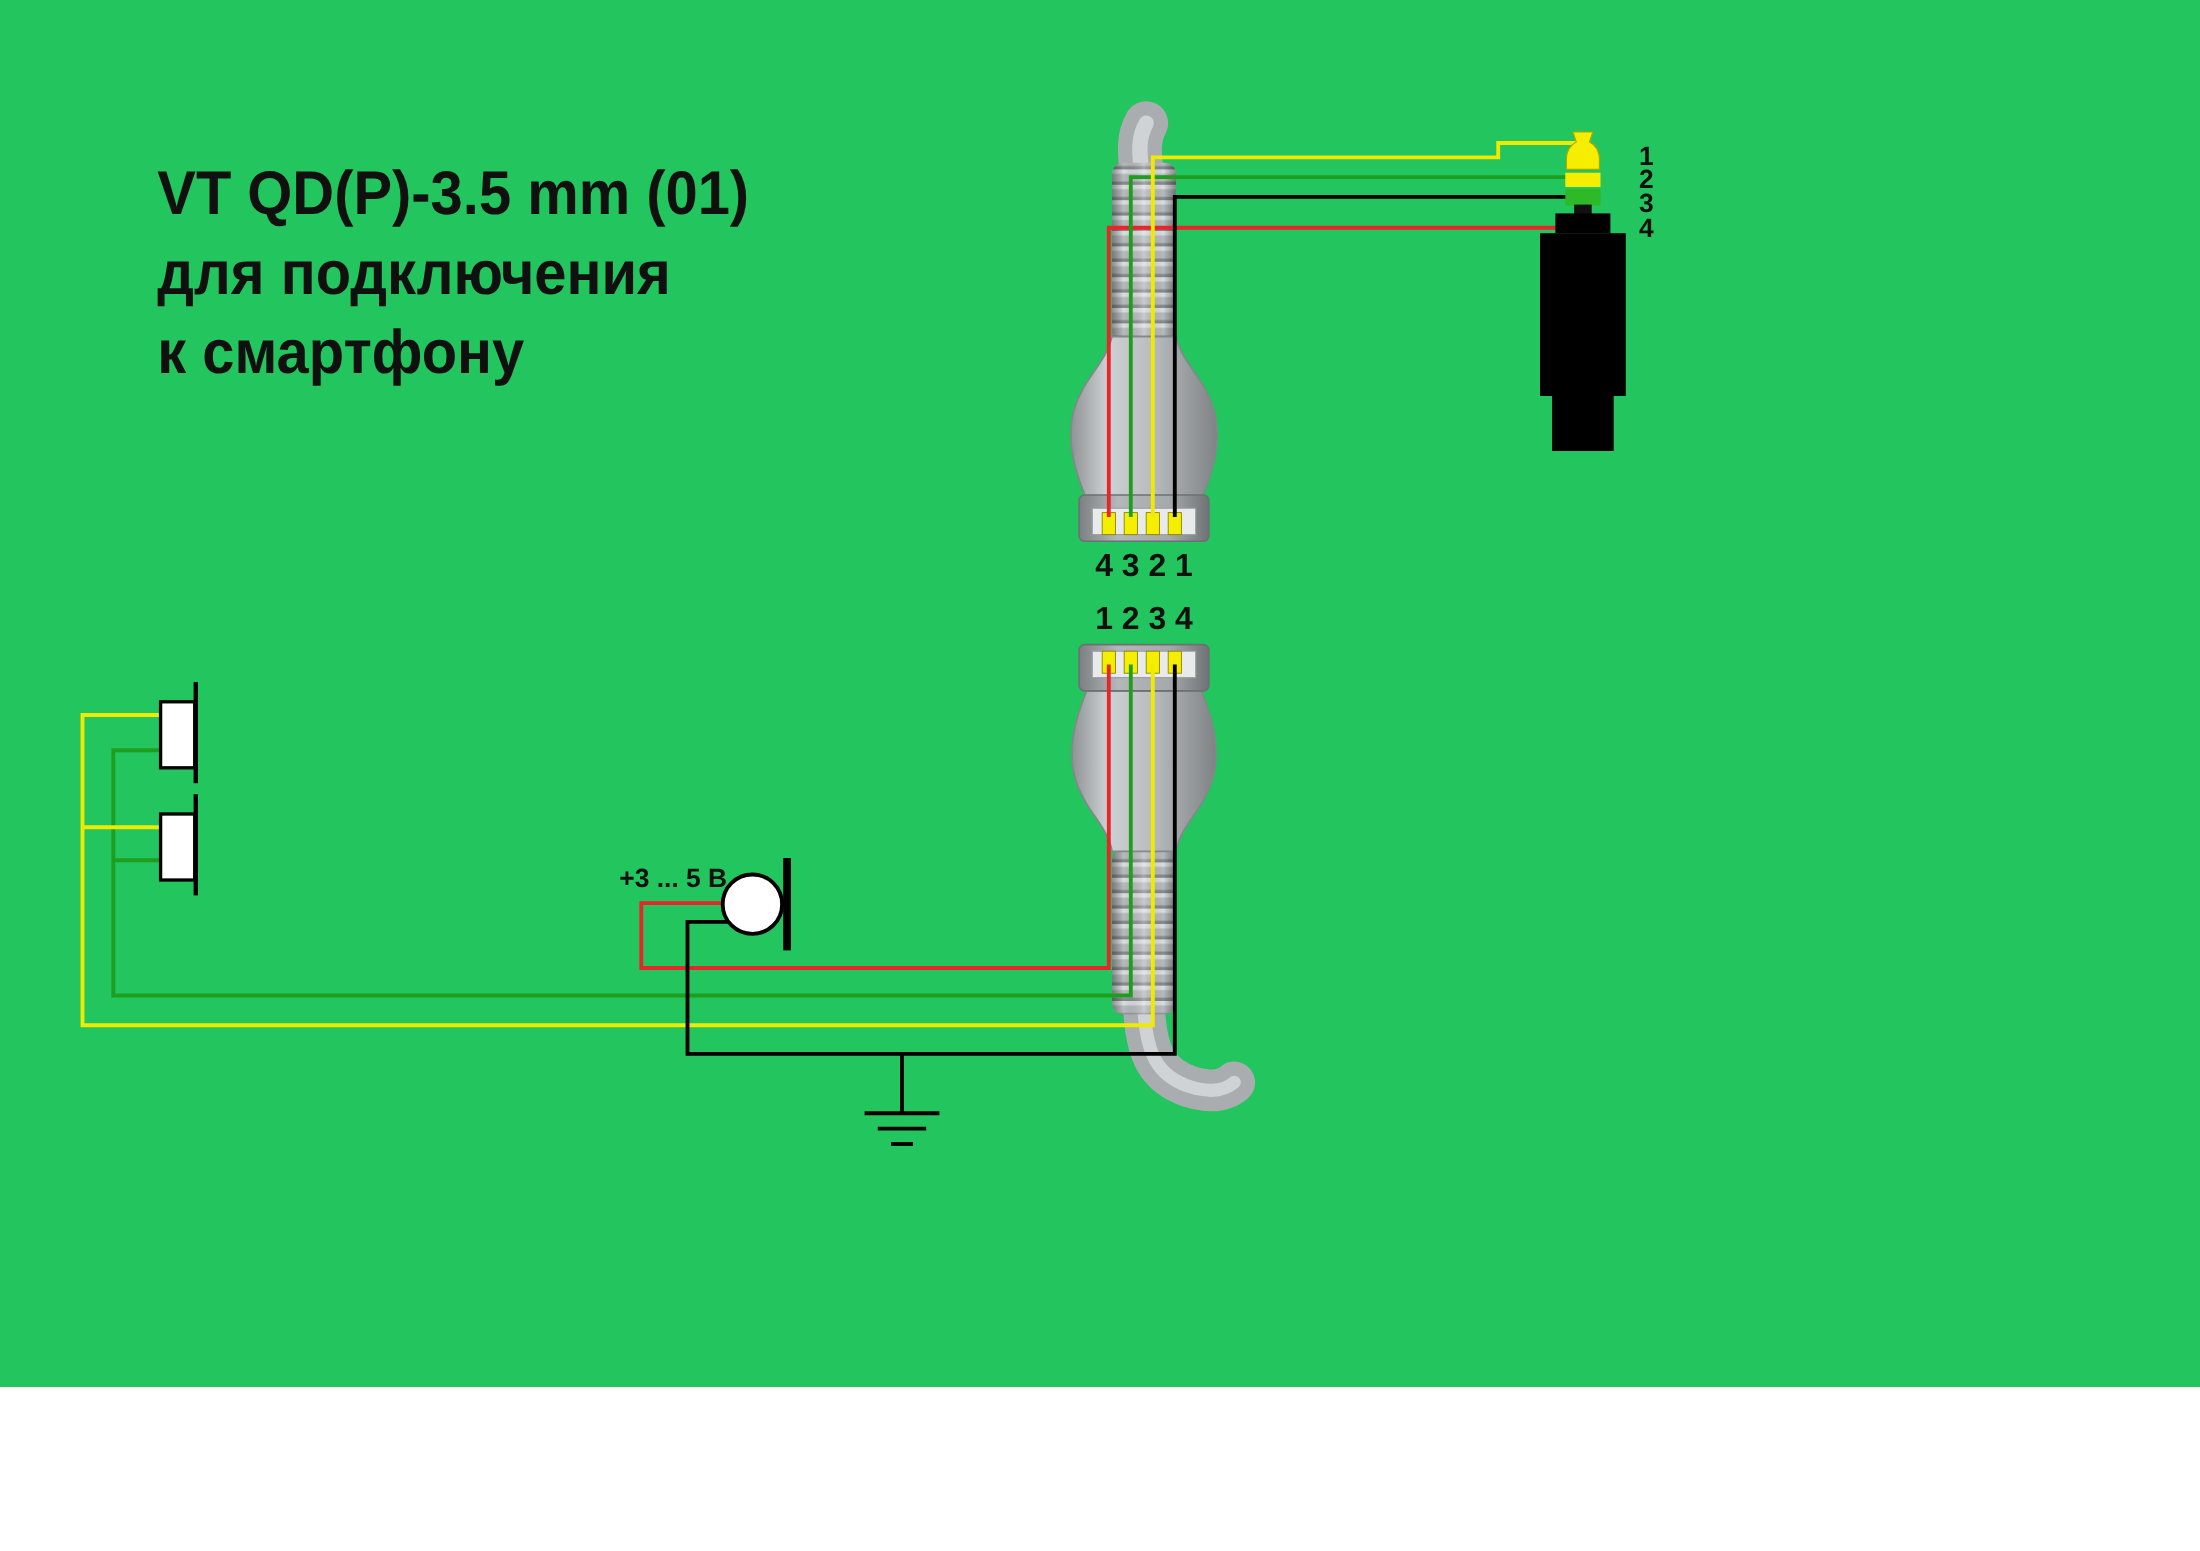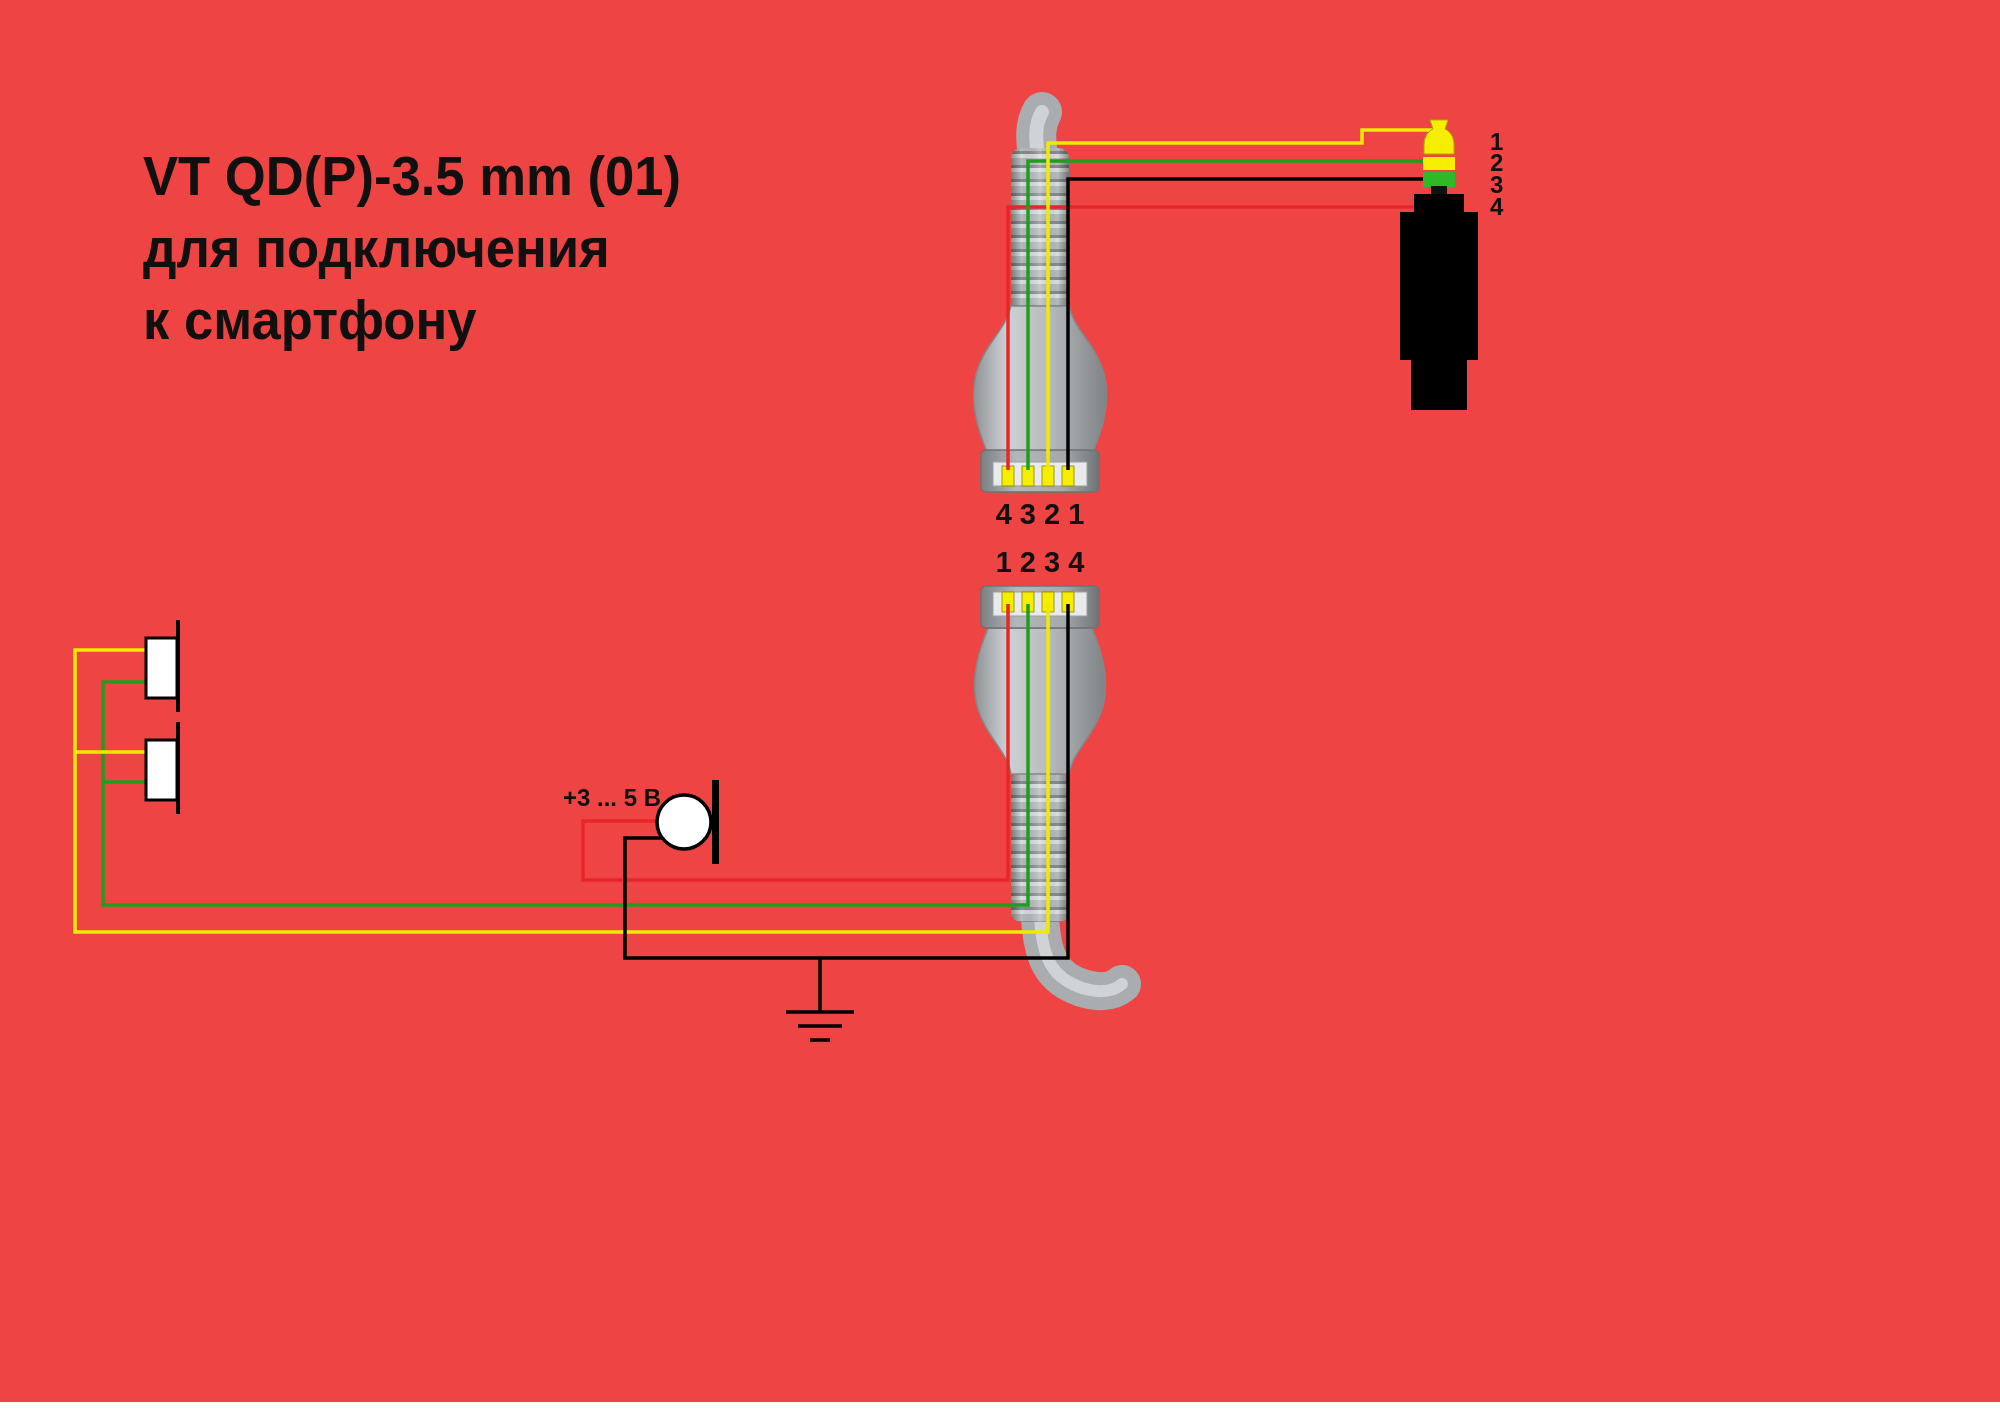--- a/index.html
+++ b/index.html
@@ -1,19 +1,19 @@
 <!DOCTYPE html>
 <html><head>
 <meta charset="utf-8">
 <style>
   html,body{margin:0;padding:0;background:#ffffff;}
   .page{
     position:relative;
-    width:2000px;height:1402px;
-    background:#ef4444;
+    width:2000px;height:1261px;
+    background:#22c55e;
     font-family:"Liberation Sans", sans-serif;
     overflow:hidden;
   }
   svg text{
     font-family:"Liberation Sans", sans-serif;
     fill:#101010;
   }
   .title-line{font-size:56px;font-weight:bold;}
   .pin-label{font-size:29px;font-weight:bold;}
   .jack-num{font-size:24px;font-weight:bold;}

